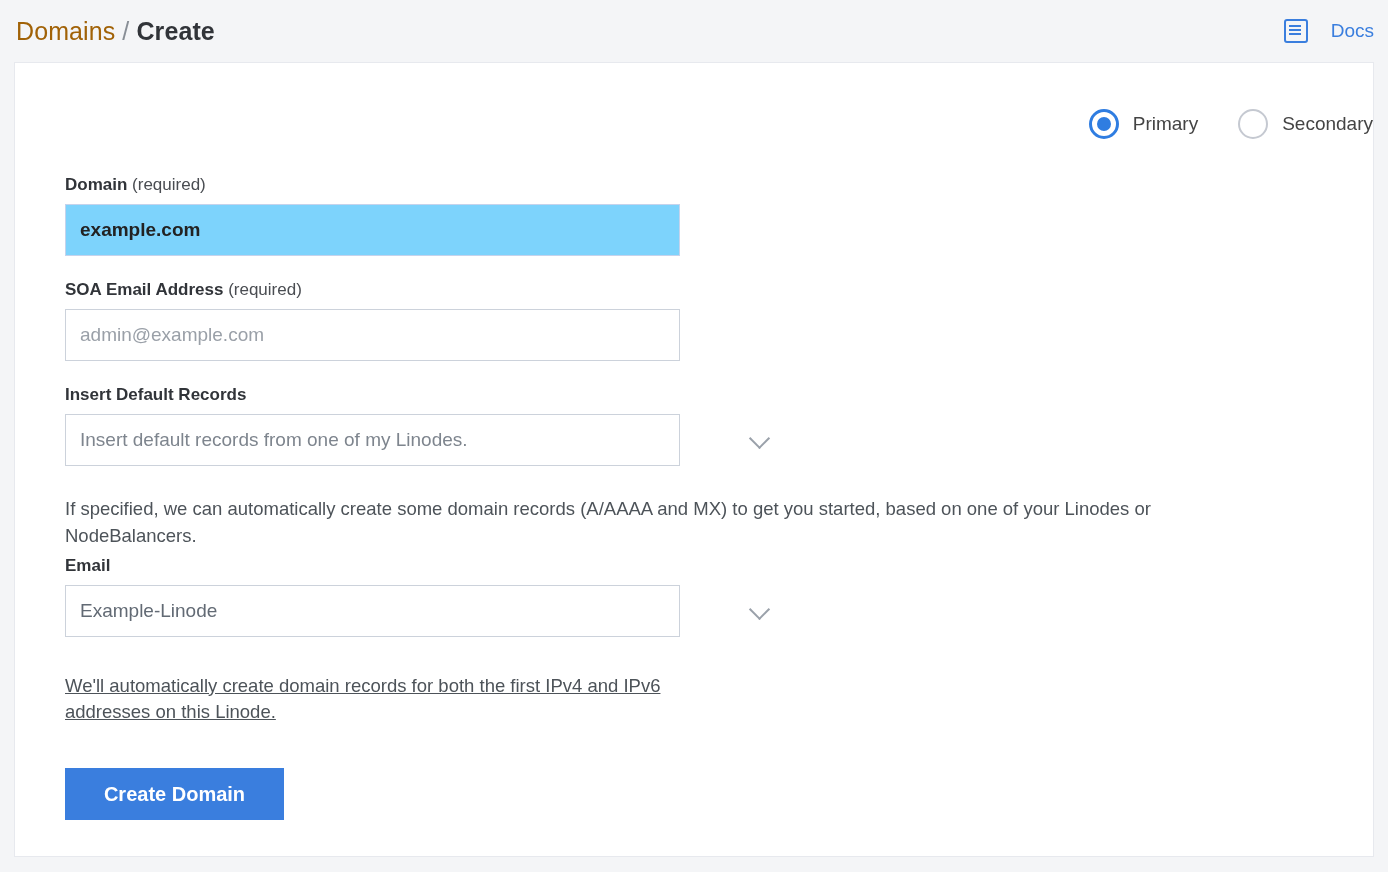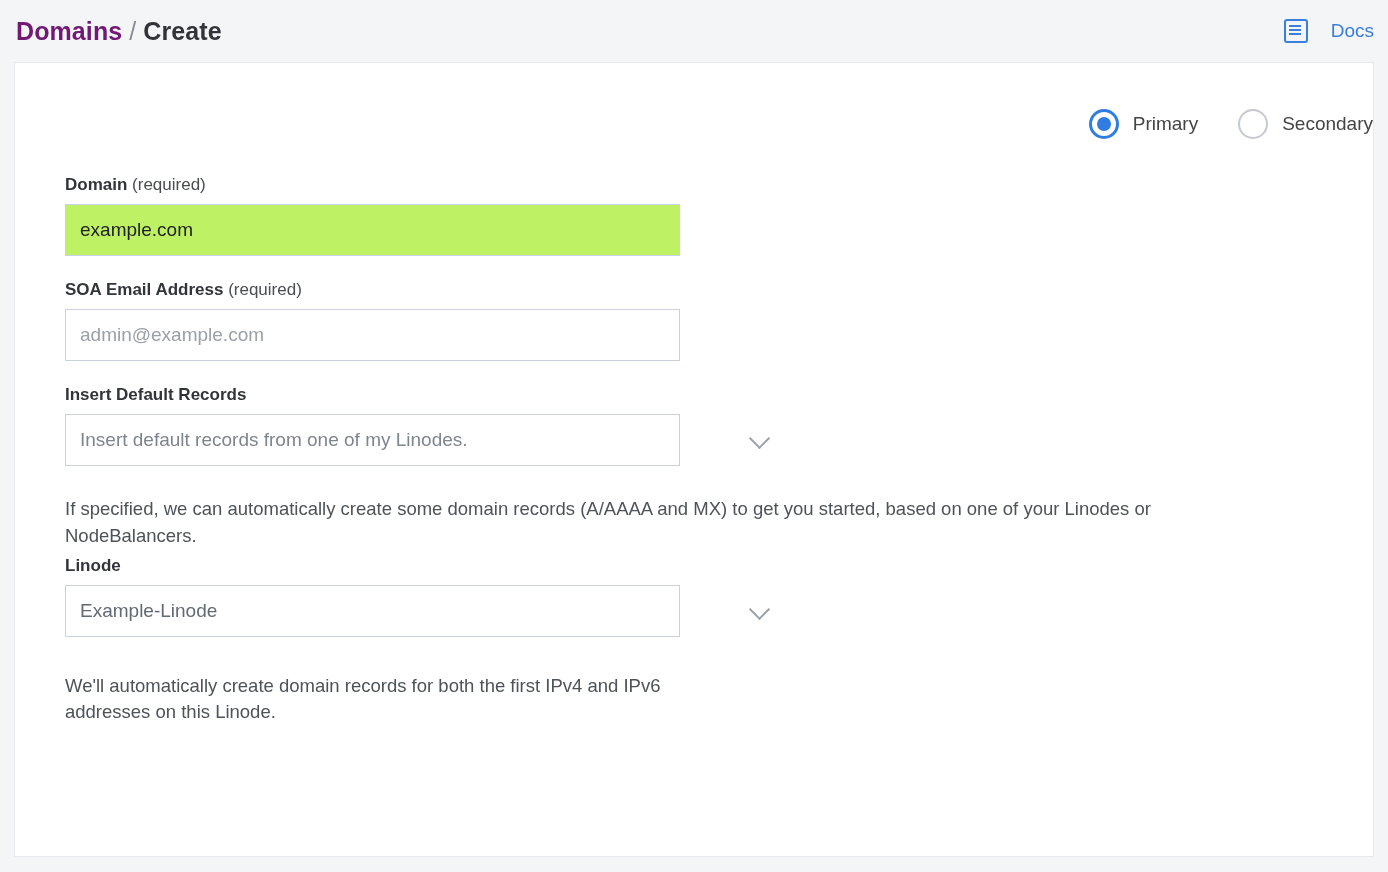--- a/index.html
+++ b/index.html
@@ -23,22 +23,22 @@
     padding: 0 14px 0 16px;
     background: #f4f5f7;
   }
   .breadcrumb {
     display: flex;
     align-items: baseline;
     font-size: 25px;
     letter-spacing: 0.1px;
   }
   .breadcrumb .crumb-link {
-    color: #701a75;
-    font-weight: 700;
+    color: #a16207;
+    font-weight: 400;
     cursor: pointer;
   }
   .breadcrumb .crumb-sep {
     color: #888e96;
     margin: 0 7px;
     font-weight: 400;
   }
   .breadcrumb .crumb-current {
     color: #313439;
     font-weight: 700;
@@ -139,23 +139,24 @@
     border-radius: 0;
     background: #fff;
     font-family: "Liberation Sans", sans-serif;
     font-size: 19px;
     color: #333;
     padding: 0 14px;
     outline: none;
     display: block;
   }
   .text-input.filled {
-    background: #bef264;
+    background: #7dd3fc;
     border-color: #c5d3ec;
     color: #222;
+    font-weight: bold;
   }
   .text-input::placeholder { color: #9aa0a8; }
 
   .select-wrap {
     position: relative;
     width: 720px;
   }
   .select-box {
     width: 615px;
     height: 52px;
@@ -182,21 +183,21 @@
     pointer-events: none;
   }
 
   .helper-text {
     font-size: 18.5px;
     color: #4d5359;
     line-height: 1.45;
     max-width: 1210px;
     margin: 30px 0 6px 0;
   }
-  .helper-text.narrow { max-width: 600px; margin-top: 36px; }
+  .helper-text.narrow { max-width: 600px; margin-top: 36px; text-decoration: underline; }
 
   .btn-primary {
     margin-top: 36px;
     background: #3a7ede;
     color: #ffffff;
     border: none;
     font-family: "Liberation Sans", sans-serif;
     font-size: 20px;
     font-weight: 700;
     padding: 0 22px;
@@ -253,23 +254,24 @@
     <label class="field-label">Insert Default Records</label>
     <div class="select-wrap">
       <div class="select-box">Insert default records from one of my Linodes.</div>
       <span class="chevron"></span>
     </div>
   </div>
 
   <div class="helper-text">If specified, we can automatically create some domain records (A/AAAA and MX) to get you started, based on one of your Linodes or NodeBalancers.</div>
 
   <div class="field" style="margin-top:4px;">
-    <label class="field-label">Linode</label>
+    <label class="field-label">Email</label>
     <div class="select-wrap">
       <div class="select-box value-dark">Example-Linode</div>
       <span class="chevron"></span>
     </div>
   </div>
 
   <div class="helper-text narrow">We'll automatically create domain records for both the first IPv4 and IPv6 addresses on this Linode.</div>
 
+  <button class="btn-primary">Create Domain</button>
 
 </div>
 
 </body></html>

